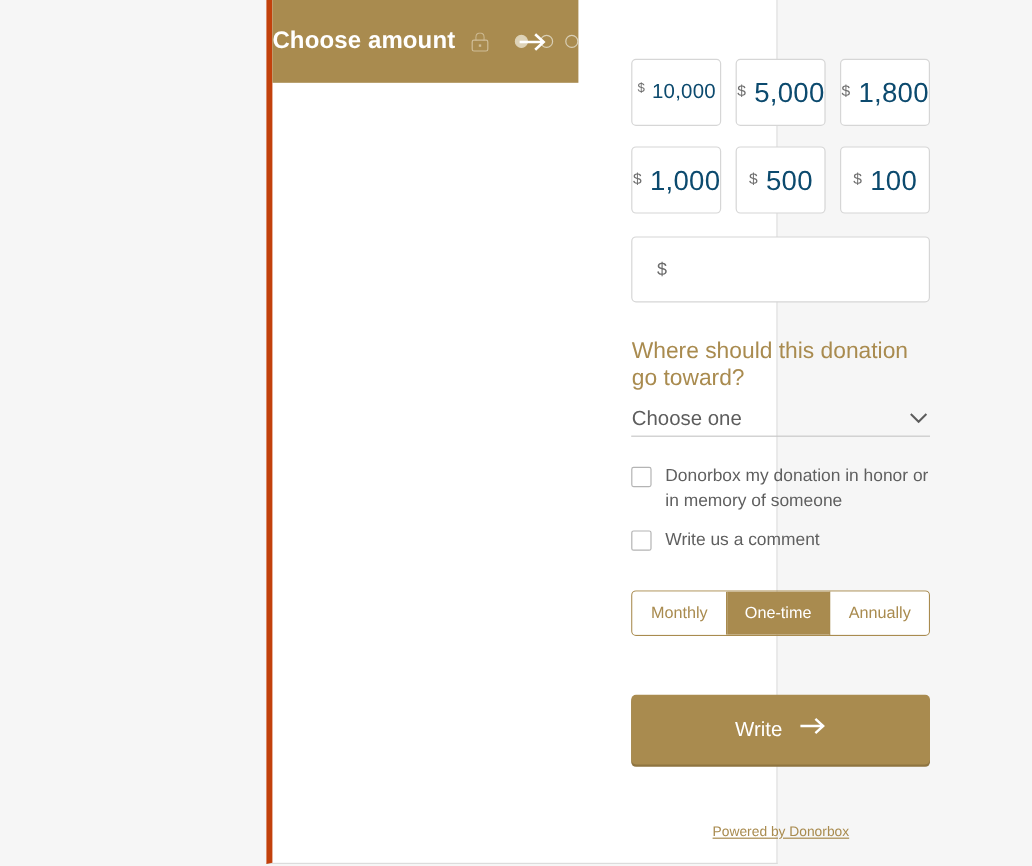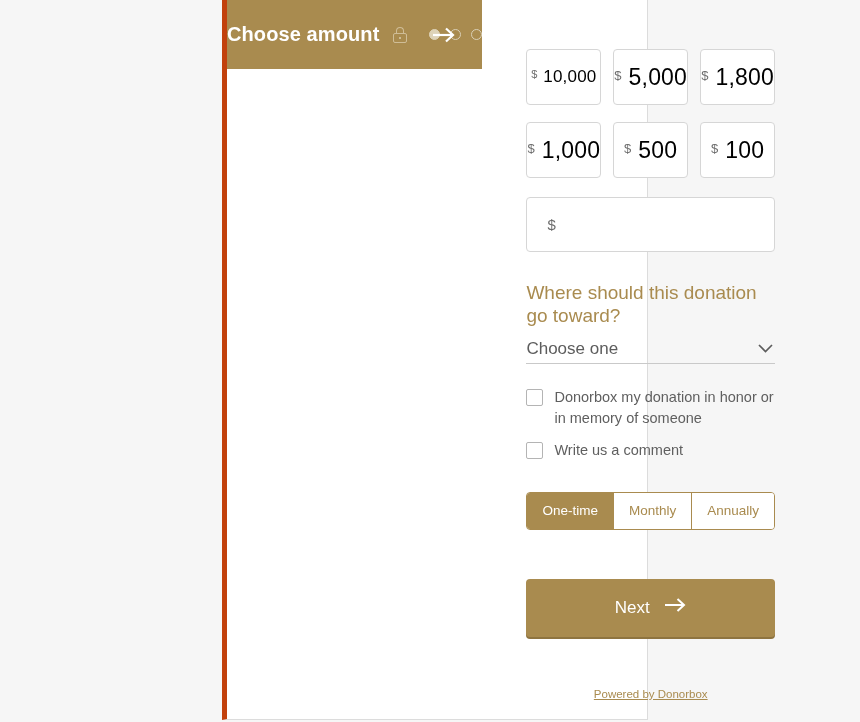--- a/index.html
+++ b/index.html
@@ -116,21 +116,21 @@
   .amount-btn .cur {
     font-size: 13px;
     color: #6e6e6e;
     margin-right: 7px;
     position: relative;
     top: -2px;
     font-weight: normal;
   }
   .amount-btn .val {
     font-size: 23px;
-    color: #000000;
+    color: #0c4a6e;
     letter-spacing: .2px;
   }
   .amount-btn.small .val { font-size: 17px; }
   .amount-btn.small .cur { font-size: 11px; top: -3px; margin-right: 6px; }
 
   .custom-amount {
     margin-top: 19px;
     height: 55px;
     border: 1px solid #d6d6d6;
     border-radius: 4px;
@@ -333,28 +333,28 @@
           <span class="check-label">Donorbox my donation in honor or in memory of someone</span>
         </div>
         <div class="check-row">
           <span class="check-box"></span>
           <span class="check-label">Write us a comment</span>
         </div>
       </div>
 
       <div class="freq-wrap">
         <div class="freq-group">
+          <div class="freq-btn">Monthly</div>
           <div class="freq-btn active">One-time</div>
-          <div class="freq-btn">Monthly</div>
           <div class="freq-btn">Annually</div>
         </div>
       </div>
 
       <button class="next-btn">
-        <span>Next</span>
+        <span>Write</span>
         <span>
           <svg width="23" height="16" viewBox="0 0 23 16" aria-hidden="true">
             <line x1="1" y1="8" x2="20" y2="8" stroke="#ffffff" stroke-width="2"></line>
             <polyline points="13.5,2 20,8 13.5,14" fill="none" stroke="#ffffff" stroke-width="2"></polyline>
           </svg>
         </span>
       </button>
 
       <div class="footer">
         <a>Powered by Donorbox</a>

